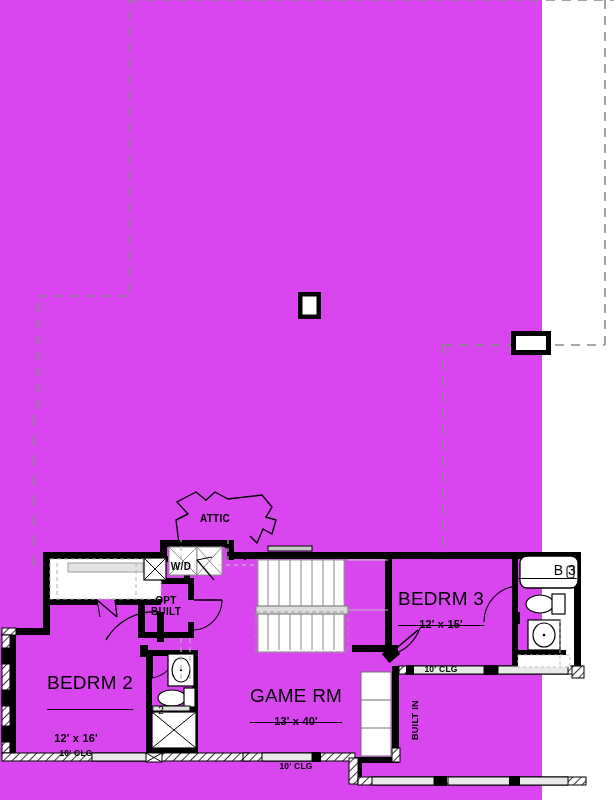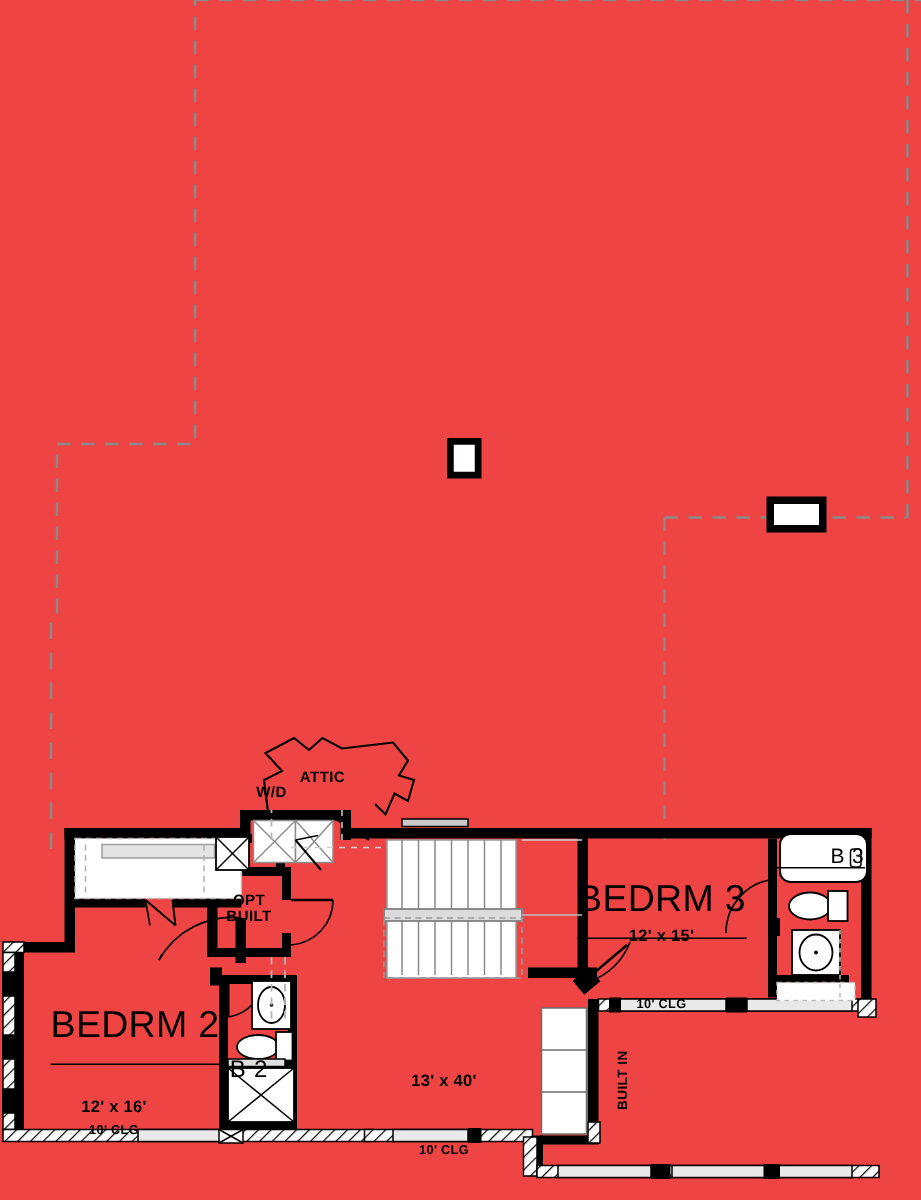--- a/index.html
+++ b/index.html
@@ -2,29 +2,29 @@
 <html><head>
 <meta charset="utf-8">
 <style>
   html,body{margin:0;padding:0;background:#ffffff;}
   body{
     font-family:"Liberation Sans", sans-serif;
     width:614px;height:800px;overflow:hidden;
   }
   #plan-root{
     position:relative;
-    width:614px;height:800px;
-    background:#ef4444;
+    width:542px;height:800px;
+    background:#d946ef;
   }
   #plan-svg{position:absolute;left:0;top:0;width:614px;height:800px;}
 
   
   .lbl{position:absolute;color:#000;text-align:center;white-space:nowrap;
        font-family:"Liberation Sans", sans-serif;}
-  .room-name{font-size:25px;font-weight:400;letter-spacing:.2px;
+  .room-name{font-size:19px;font-weight:400;letter-spacing:.2px;
              border-bottom:1.5px solid #000;padding-bottom:16px;line-height:20px;}
   .room-dim{font-size:11px;font-weight:bold;line-height:12px;letter-spacing:.2px;}
   .room-clg{font-size:8.5px;font-weight:bold;line-height:10px;letter-spacing:.2px;margin-top:32px;}
   .tiny-bold{font-size:9px;font-weight:bold;letter-spacing:.3px;line-height:10px;}
   .bath-tag{font-size:14px;font-weight:400;letter-spacing:.5px;
             border-bottom:1.3px solid #000;line-height:15px;padding-left:40px;}
   .vert{transform:rotate(-90deg);transform-origin:left top;}
   .ctr{transform:translateX(-50%);}
 </style>
 </head>
@@ -314,31 +314,32 @@
     <g stroke="#cfcfcf" stroke-width="1" stroke-dasharray="4 4">
       <line x1="194" y1="565" x2="258" y2="565"></line>
       <line x1="228" y1="560" x2="228" y2="540"></line>
       <line x1="392" y1="600" x2="392" y2="600"></line>
     </g>
 
   </svg>
 
   <div class="lbl tiny-bold ctr" style="left:215px;top:514px;font-size:10px;">ATTIC</div>
 
-  <div class="lbl tiny-bold ctr" style="left:181px;top:524px;font-size:10px;">W/D</div>
+  <div class="lbl tiny-bold ctr" style="left:181px;top:562px;font-size:10px;">W/D</div>
 
   <div class="lbl tiny-bold ctr" style="left:166px;top:596px;font-size:10px;">OPT</div>
   <div class="lbl tiny-bold ctr" style="left:166px;top:607px;font-size:10px;">BUILT</div>
 
   <div class="lbl room-name ctr" style="left:90px;top:673px;">BEDRM 2</div>
   <div class="lbl room-dim ctr" style="left:76px;top:732px;">12' x 16'</div>
   <div class="lbl room-clg ctr" style="left:76px;top:716px;">10' CLG</div>
 
-  <div class="lbl ctr" style="left:166px;top:705px;font-size:16px;letter-spacing:.5px;text-align:right;">B 2</div>
-
+  <div class="lbl ctr" style="left:156px;top:705px;font-size:10px;letter-spacing:.5px;text-align:right;">B 2</div>
+
+  <div class="lbl room-name ctr" style="left:296px;top:686px;">GAME RM</div>
   <div class="lbl room-dim ctr" style="left:296px;top:715px;">13' x 40'</div>
   <div class="lbl room-clg ctr" style="left:296px;top:729px;">10' CLG</div>
 
   <div class="lbl room-name ctr" style="left:441px;top:589px;">BEDRM 3</div>
   <div class="lbl room-dim ctr" style="left:441px;top:618px;">12' x 15'</div>
   <div class="lbl room-clg ctr" style="left:441px;top:632px;">10' CLG</div>
 
   <div class="lbl bath-tag ctr" style="left:545px;top:563px;">B 3</div>
 
   <div class="lbl tiny-bold vert" style="left:410px;top:740px;font-size:9px;">BUILT IN</div>

